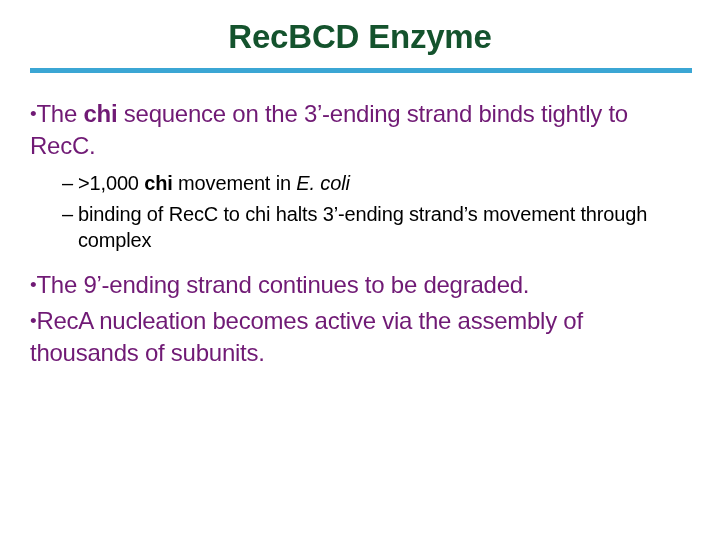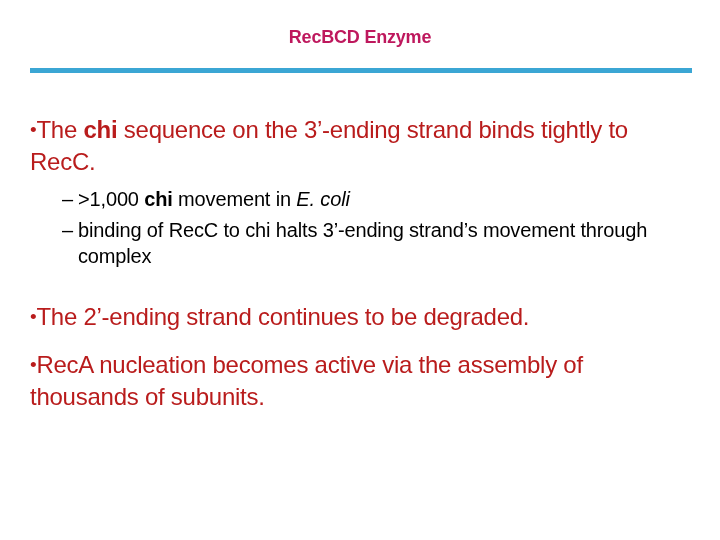--- a/index.html
+++ b/index.html
@@ -25,23 +25,23 @@
 
   
   .title-area {
     position: absolute;
     left: 0;
     top: 20px;
     width: 720px;
     text-align: center;
   }
   .slide-title {
-    font-size: 18px;
+    font-size: 33px;
     font-weight: bold;
-    color: #be185d;
+    color: #14532d;
     line-height: 34px;
     letter-spacing: -0.2px;
     white-space: nowrap;
   }
   .title-rule {
     position: absolute;
     left: 30px;
     top: 68px;
     width: 662px;
     height: 5px;
@@ -53,22 +53,22 @@
     position: absolute;
     left: 30px;
     top: 98px;
     width: 665px;
   }
 
   .bullet-l1 {
     position: relative;
     font-size: 24px;
     line-height: 32px;
-    color: #b91c1c;
-    margin: 16px 0 4px 0;
+    color: #701a75;
+    margin: 0 0 4px 0;
     text-indent: 0;
     letter-spacing: -0.25px;
   }
   .bullet-l1 .glyph {
     font-size: 19px;
     vertical-align: 2px;
   }
 
   .sub-list {
     margin: 8px 0 10px 0;
@@ -111,20 +111,20 @@
     <div class="sub-list">
 
       <p class="bullet-l2"><span class="dash">–</span><span>&gt;1,000 </span><b>chi</b><span> movement in </span><i>E. coli</i></p>
 
       <p class="bullet-l2"><span class="dash">–</span><span>binding of RecC to chi halts 3’-ending strand’s movement through complex</span></p>
 
     </div>
 
     <div class="gap-sm"></div>
 
-    <p class="bullet-l1"><span class="glyph">•</span><span>The 2’-ending strand continues to be degraded.</span></p>
+    <p class="bullet-l1"><span class="glyph">•</span><span>The 9’-ending strand continues to be degraded.</span></p>
 
     <p class="bullet-l1"><span class="glyph">•</span><span>RecA nucleation becomes active via the assembly of thousands of subunits.</span></p>
 
 
   </div>
 
 </div>
 
 </body></html>

